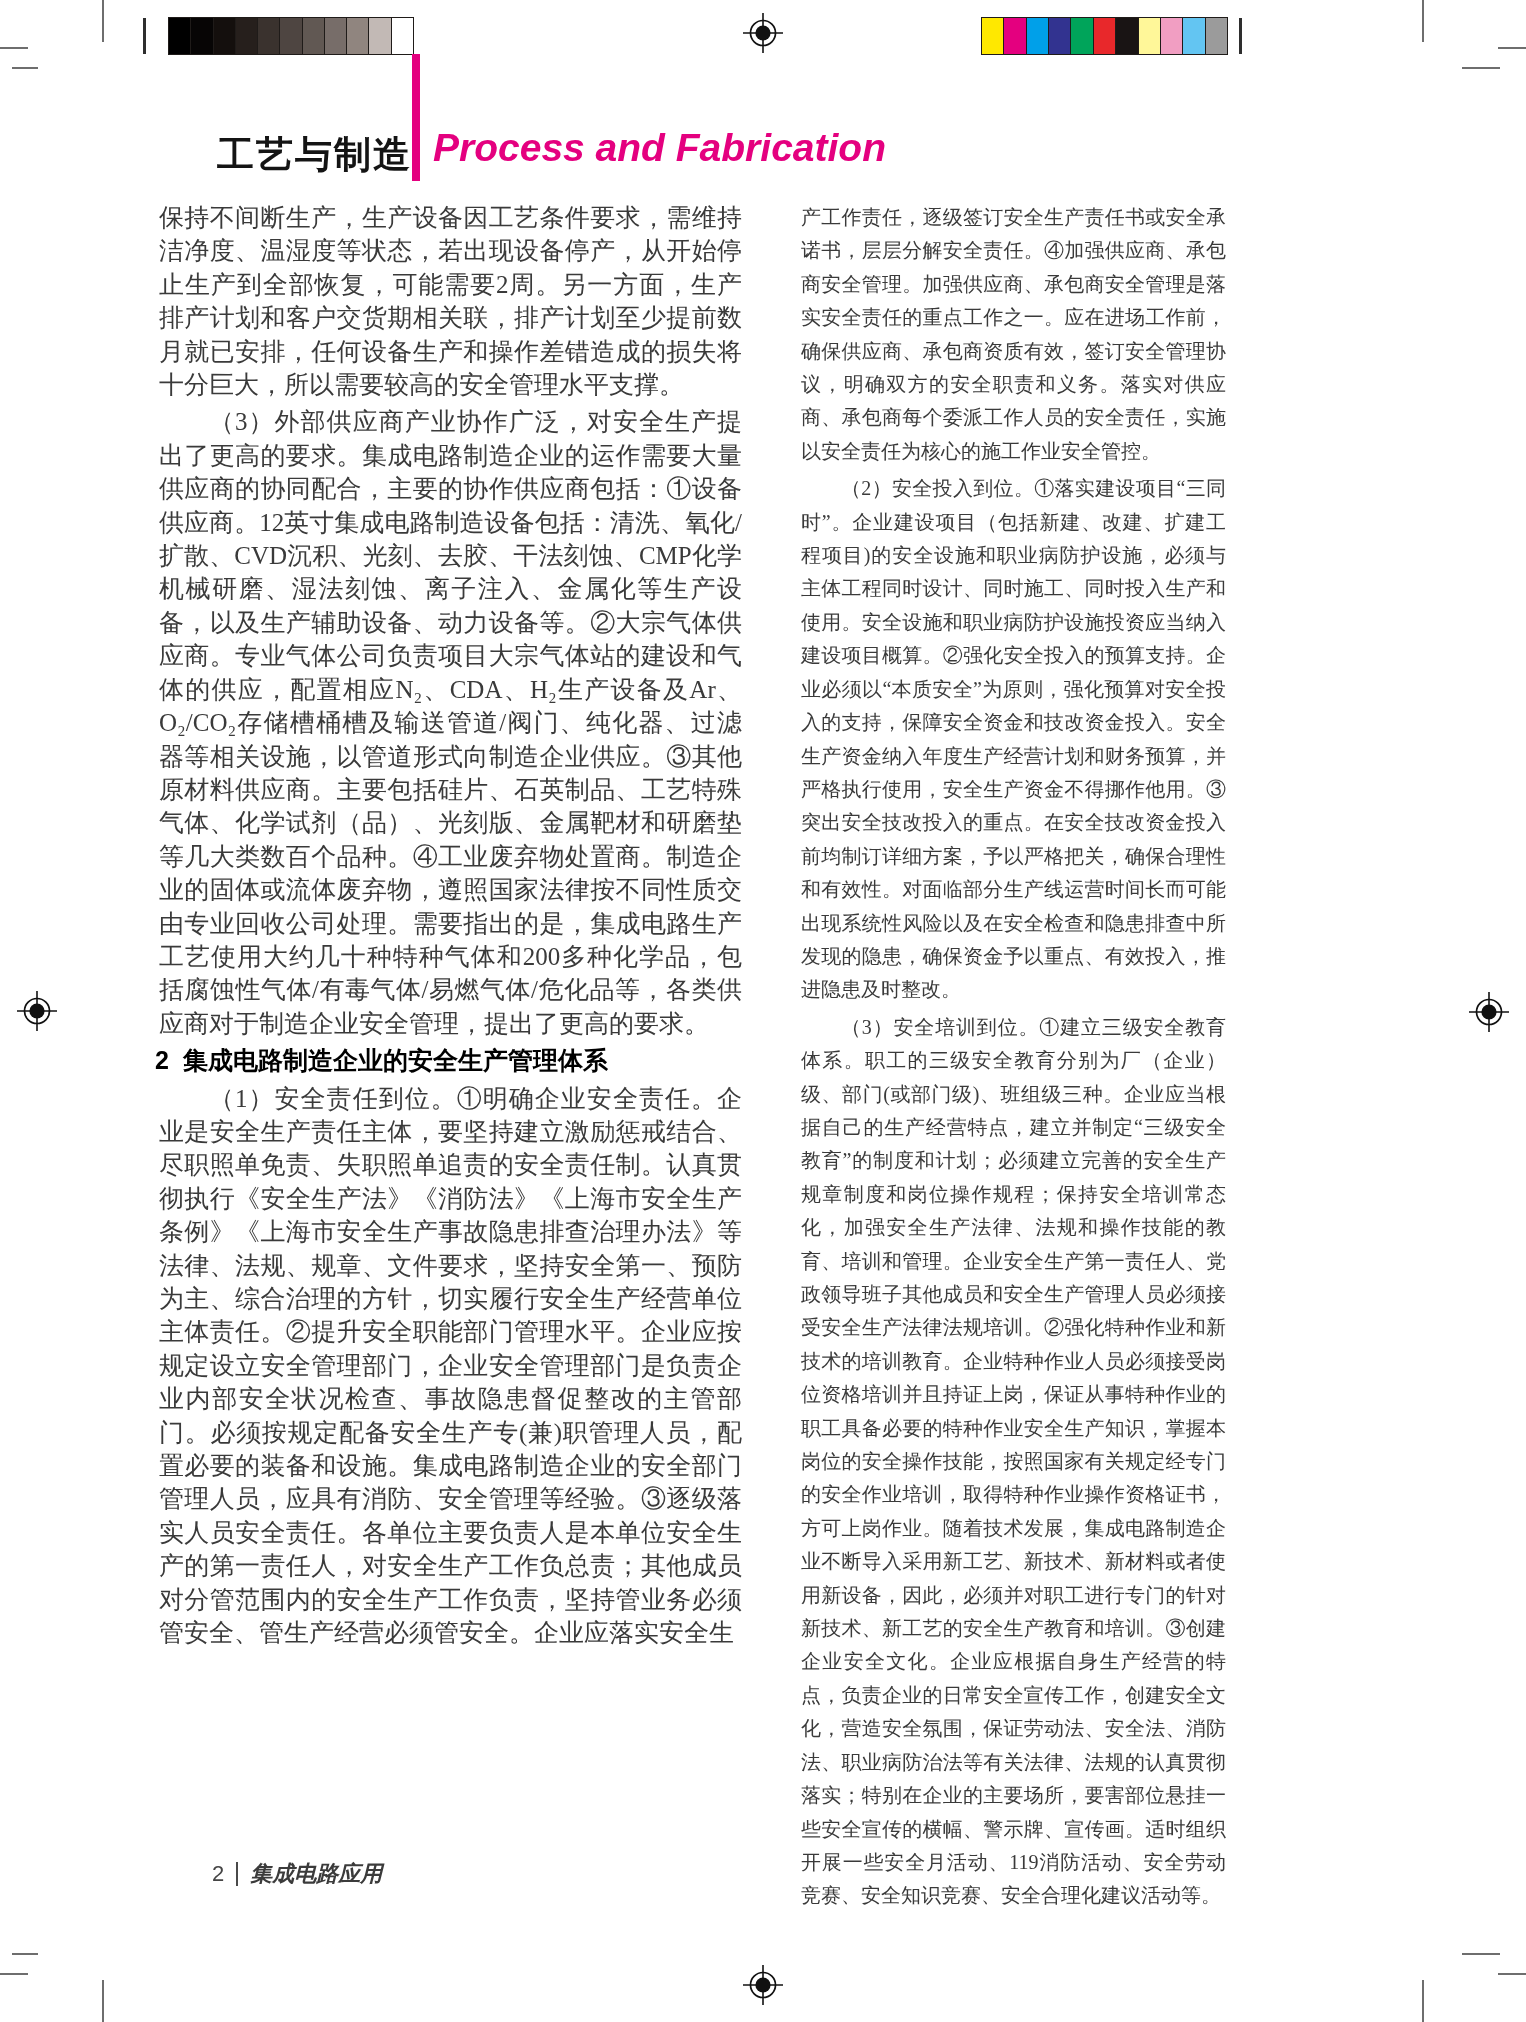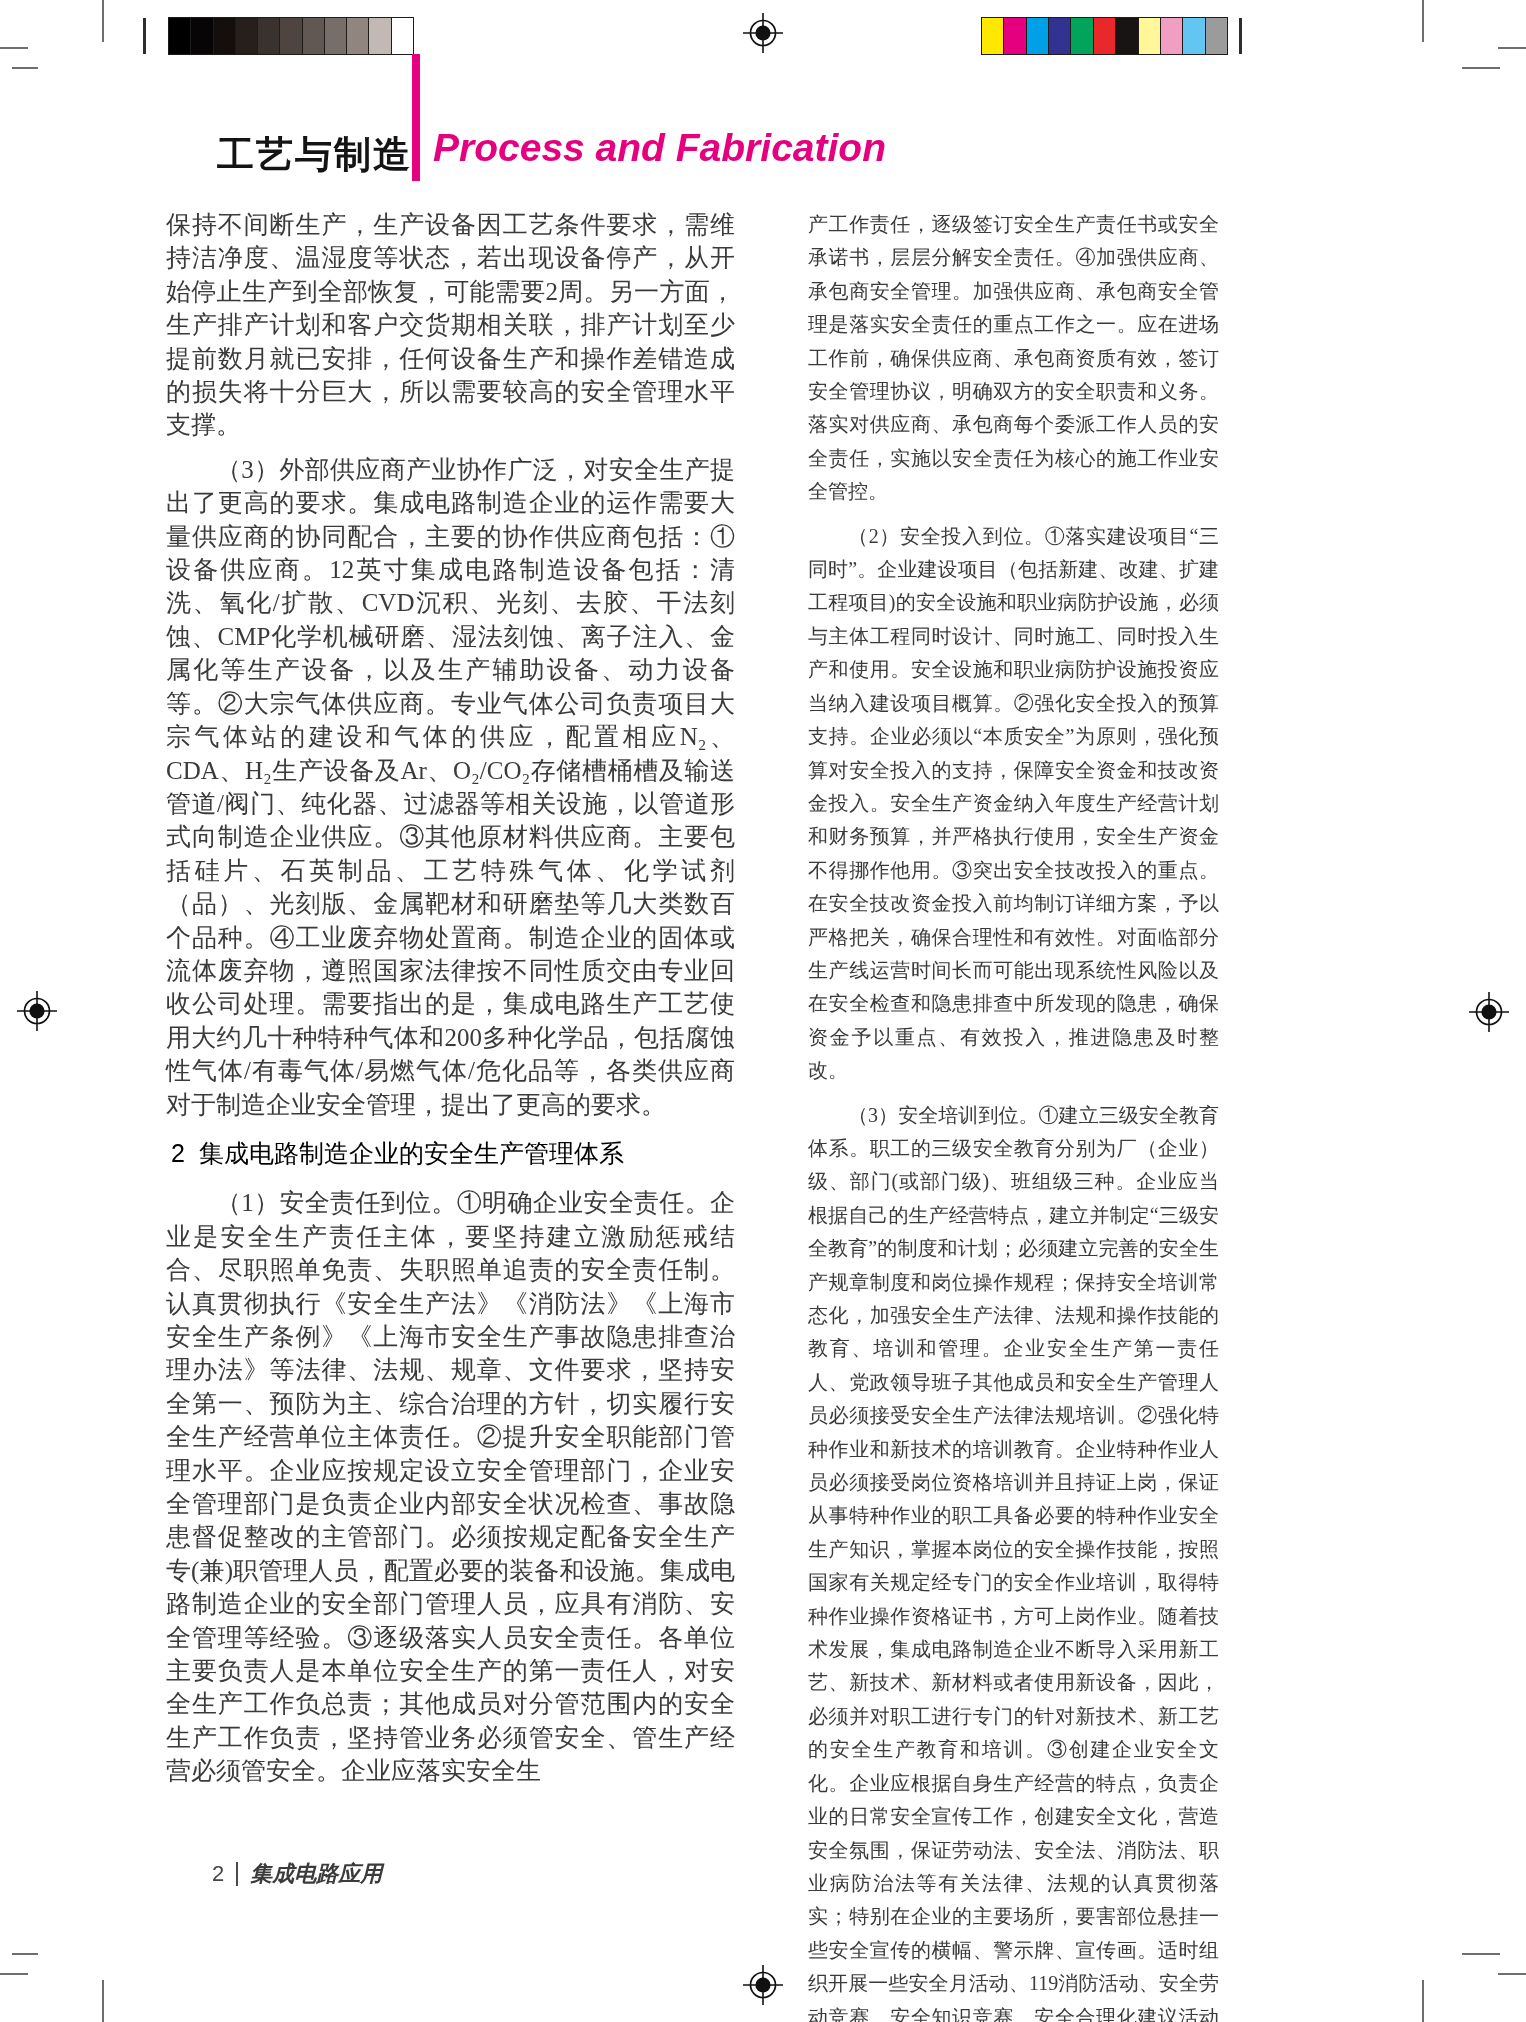--- a/index.html
+++ b/index.html
@@ -18,24 +18,24 @@
   .hdr-cn{position:absolute;left:217px;top:130px;font-family:"Liberation Sans","DejaVu Sans",sans-serif;
           font-weight:bold;font-size:37px;color:#141414;letter-spacing:2px;}
   .hdr-accent{position:absolute;left:412px;top:54px;width:8px;height:127px;background:#e4007f;}
   .hdr-en{position:absolute;left:433px;top:126px;font-family:"Liberation Sans","DejaVu Sans",sans-serif;
           font-weight:600;font-size:39px;color:#e4007f;font-style:italic;}
   
   .columns{position:absolute;left:155px;top:197px;width:1075px;display:flex;}
   .col{color:#3a3a3a;text-align:justify;}
   .col-left{width:591px;font-size:25px;line-height:33.4px;}
   .col-right{width:433px;margin-left:51px;font-size:20px;line-height:33.4px;}
-  .col p{margin:11px;}
+  .col p{margin:4px;}
   .col p.ind{text-indent:2em;}
-  .sec-heading{margin:16px;font-family:"Liberation Sans","DejaVu Sans",sans-serif;
-               font-size:25px;line-height:33.4px;font-weight:normal;color:#000;text-align:left;}
+  .sec-heading{margin:0;font-family:"Liberation Sans","DejaVu Sans",sans-serif;
+               font-size:25px;line-height:33.4px;font-weight:bold;color:#000;text-align:left;}
   .sec-heading .num{margin-right:14px;}
   
   .footer{position:absolute;left:212px;top:1859px;display:flex;align-items:center;
           font-family:"Liberation Sans","DejaVu Sans",sans-serif;font-size:22px;color:#454545;}
   .footer .vbar{width:2px;height:24px;background:#4a4a4a;margin:0 12px;}
   .footer .journal{font-weight:bold;color:#3b3b3b;margin-right:12px;font-style:italic;}
 </style>
 </head>
 <body>
 

